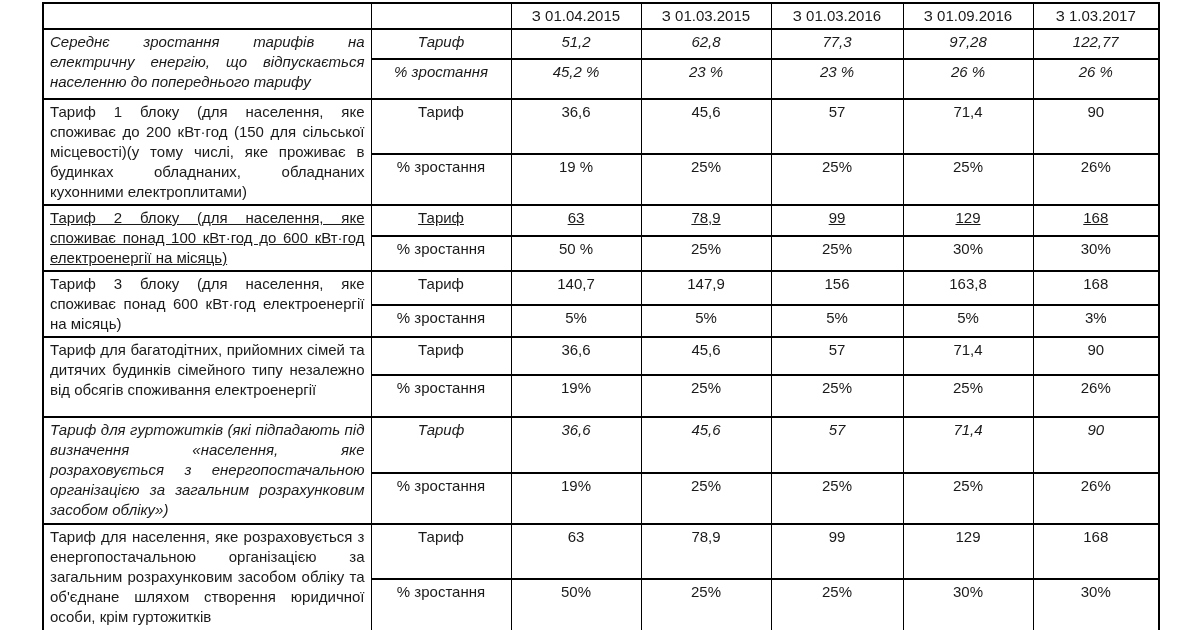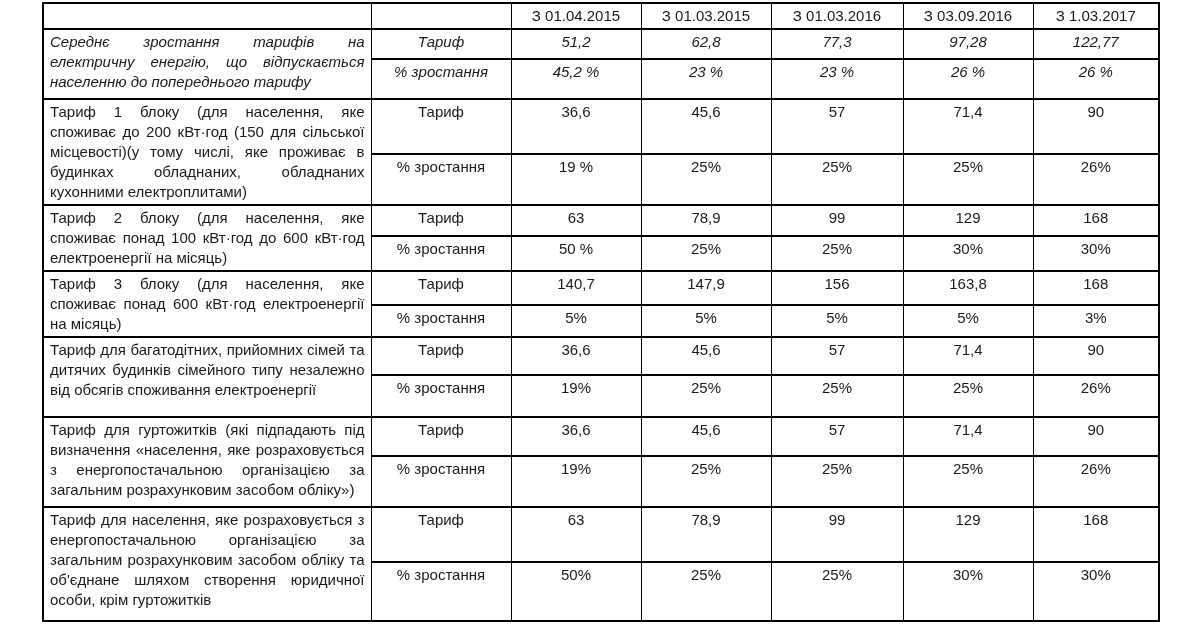--- a/index.html
+++ b/index.html
@@ -49,24 +49,24 @@
   col.c-lbl  { width: 140px; }
   col.c-d1 { width: 130px; }
   col.c-d2 { width: 130px; }
   col.c-d3 { width: 132px; }
   col.c-d4 { width: 130px; }
   col.c-d5 { width: 126px; }
   
   tr.hdr  { height: 25px; }
   tr.rb1t { height: 30px; border-radius: 8px; } tr.rb1g { height: 40px; }
   tr.rb2t { height: 52px; } tr.rb2g { height: 49px; }
-  tr.rb3t { height: 30px; } tr.rb3g { height: 34px; }
+  tr.rb3t { height: 30px; text-decoration: underline; } tr.rb3g { height: 34px; }
   tr.rb4t { height: 29px; } tr.rb4g { height: 27px; }
   tr.rb5t { height: 38px; margin-left: 28px; } tr.rb5g { height: 42px; }
-  tr.rb6t { height: 39px; } tr.rb6g { height: 51px; }
+  tr.rb6t { height: 56px; font-style: italic; } tr.rb6g { height: 51px; }
   tr.rb7t { height: 55px; } tr.rb7g { height: 59px; }
 </style>
 </head>
 <body>
 
 <div class="canvas">
   <table class="tariff">
     <colgroup>
       <col class="c-desc">
         <col class="c-lbl">
@@ -77,21 +77,21 @@
         <col class="c-d5">
     </colgroup>
     <tbody>
 
       <tr class="hdr">
         <td class="desc"></td>
         <td class="lbl"></td>
         <td class="dh">З 01.04.2015</td>
         <td class="dh">З 01.03.2015</td>
         <td class="dh">З 01.03.2016</td>
-        <td class="dh tl">З 03.09.2016</td>
+        <td class="dh tl">З 01.09.2016</td>
         <td class="dh">З 1.03.2017</td>
       </tr>
 
       <tr class="rb1t italic">
         <td class="desc" rowspan="2">Середнє зростання тарифів на електричну енергію, що відпускається населенню до попереднього тарифу</td>
         <td class="lbl">Тариф</td>
         <td class="val">51,2</td>
         <td class="val">62,8</td>
         <td class="val">77,3</td>
         <td class="val tl">97,28</td>

